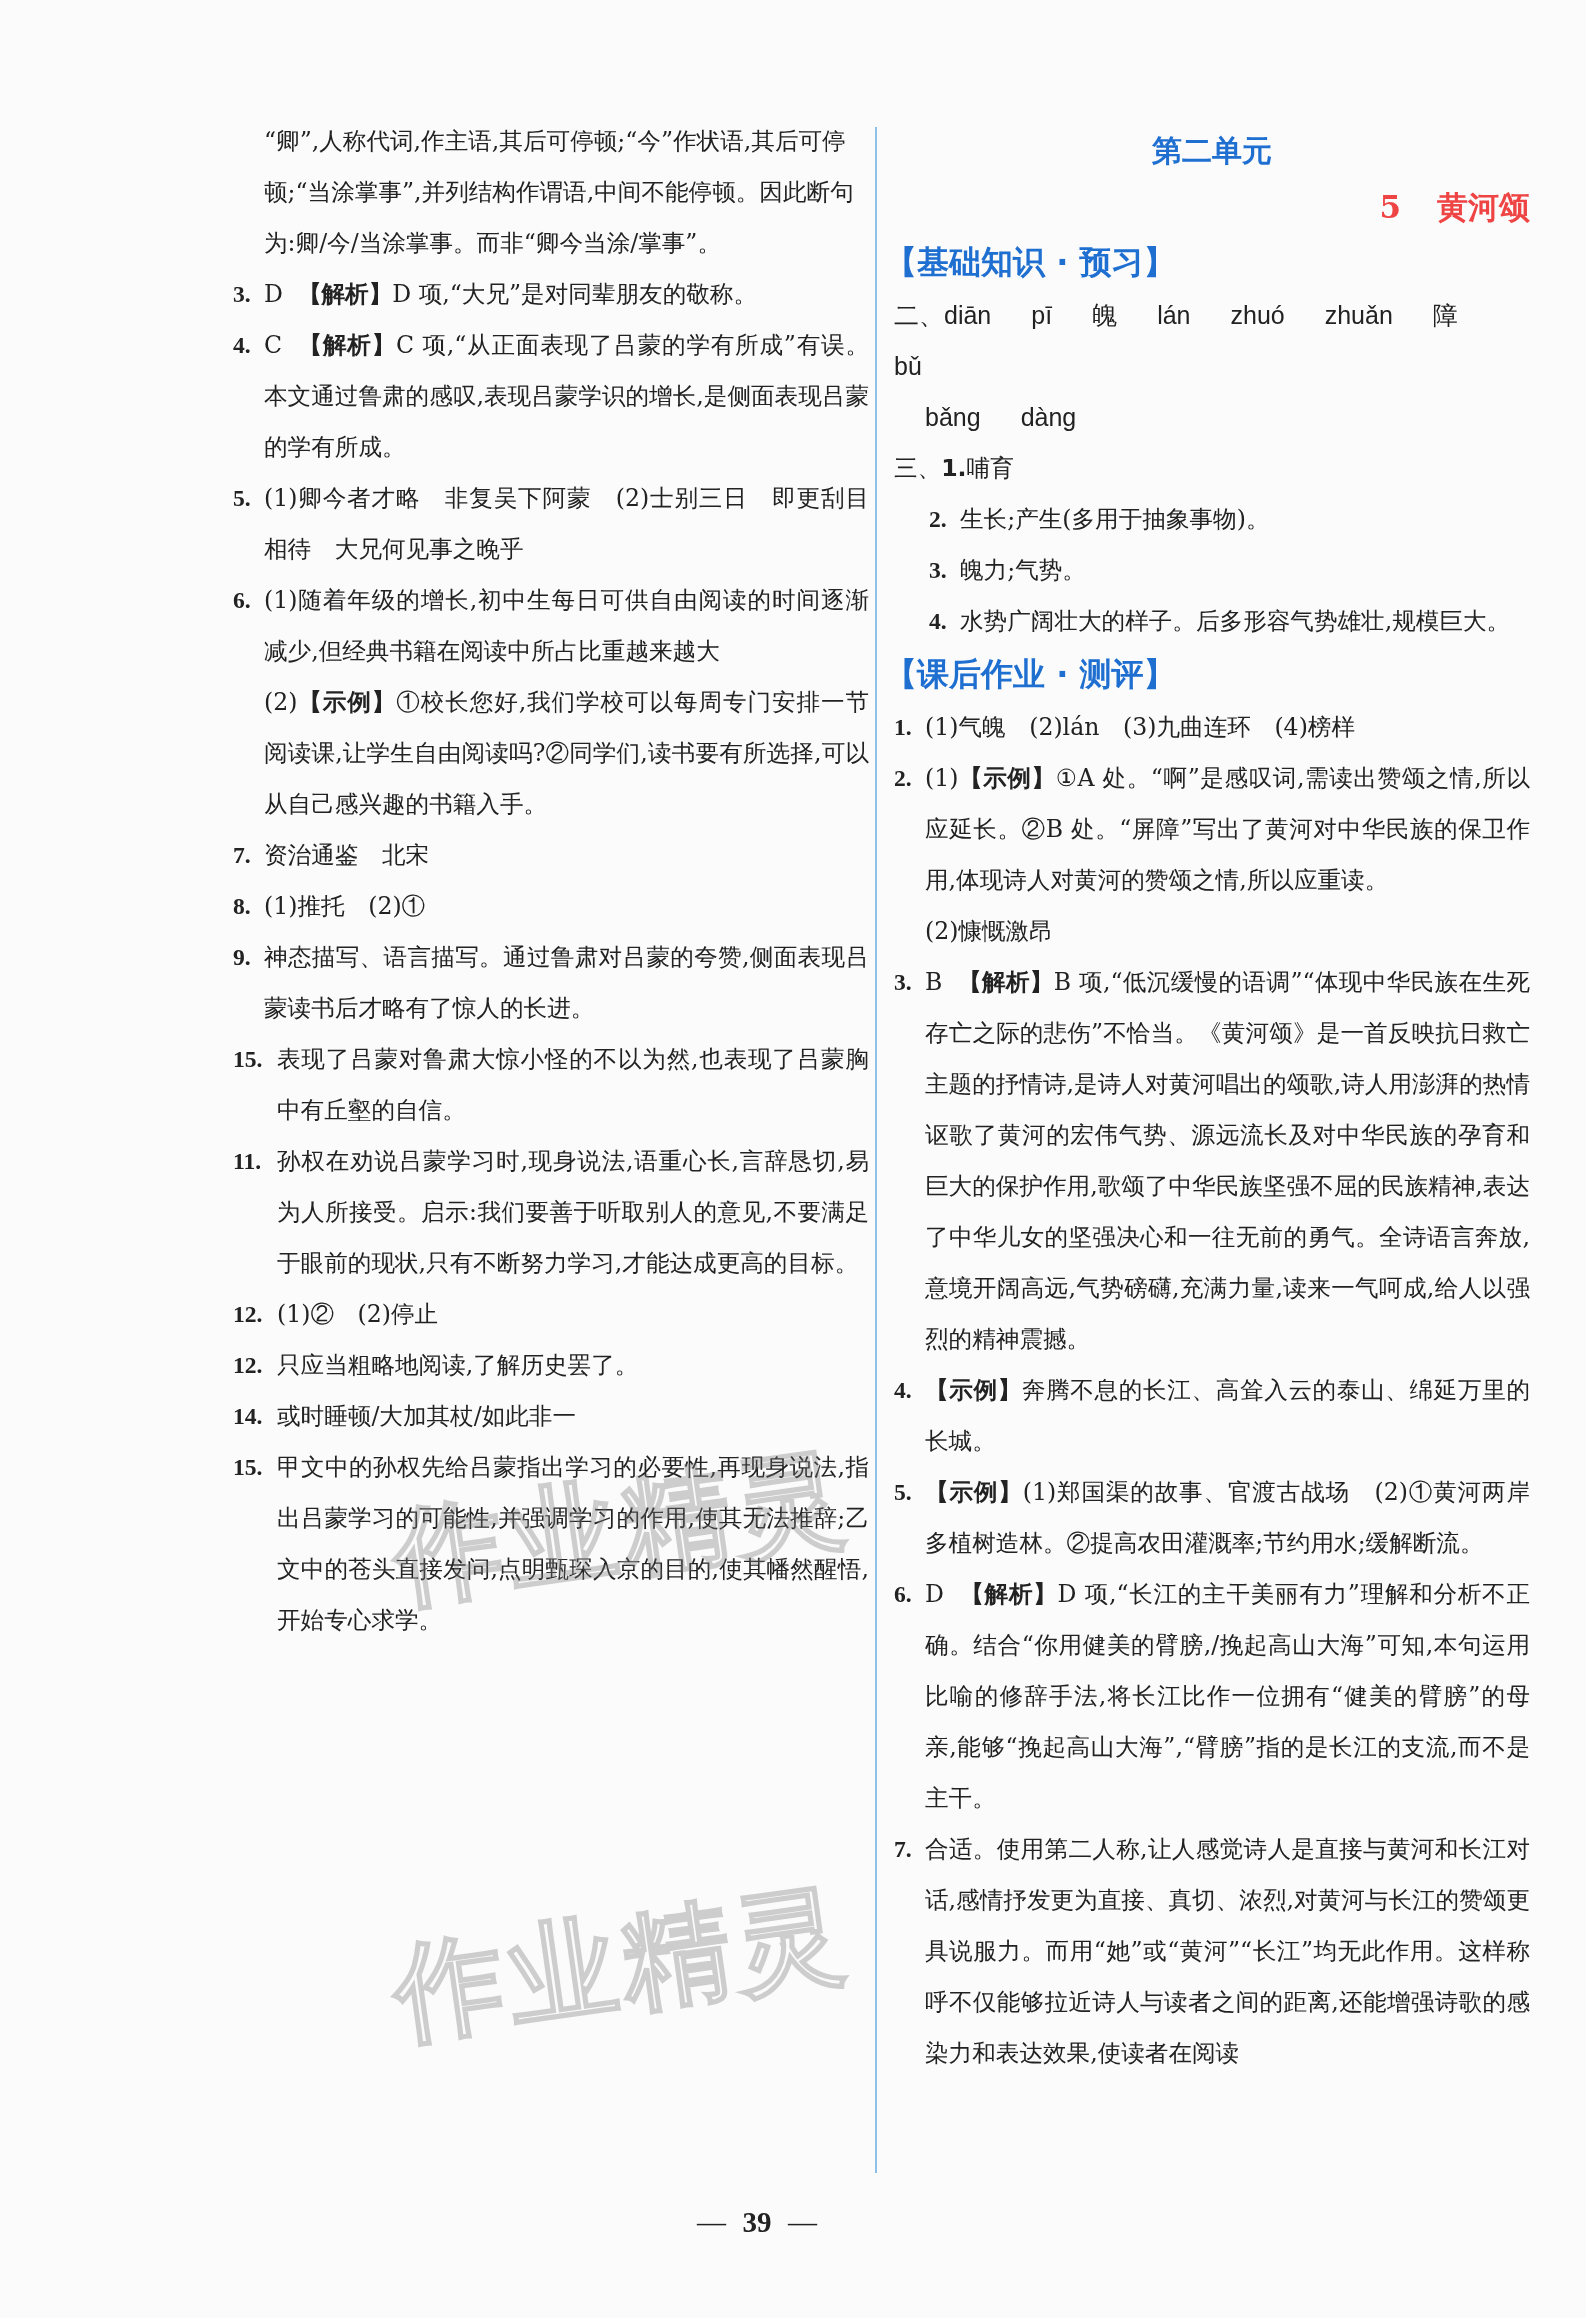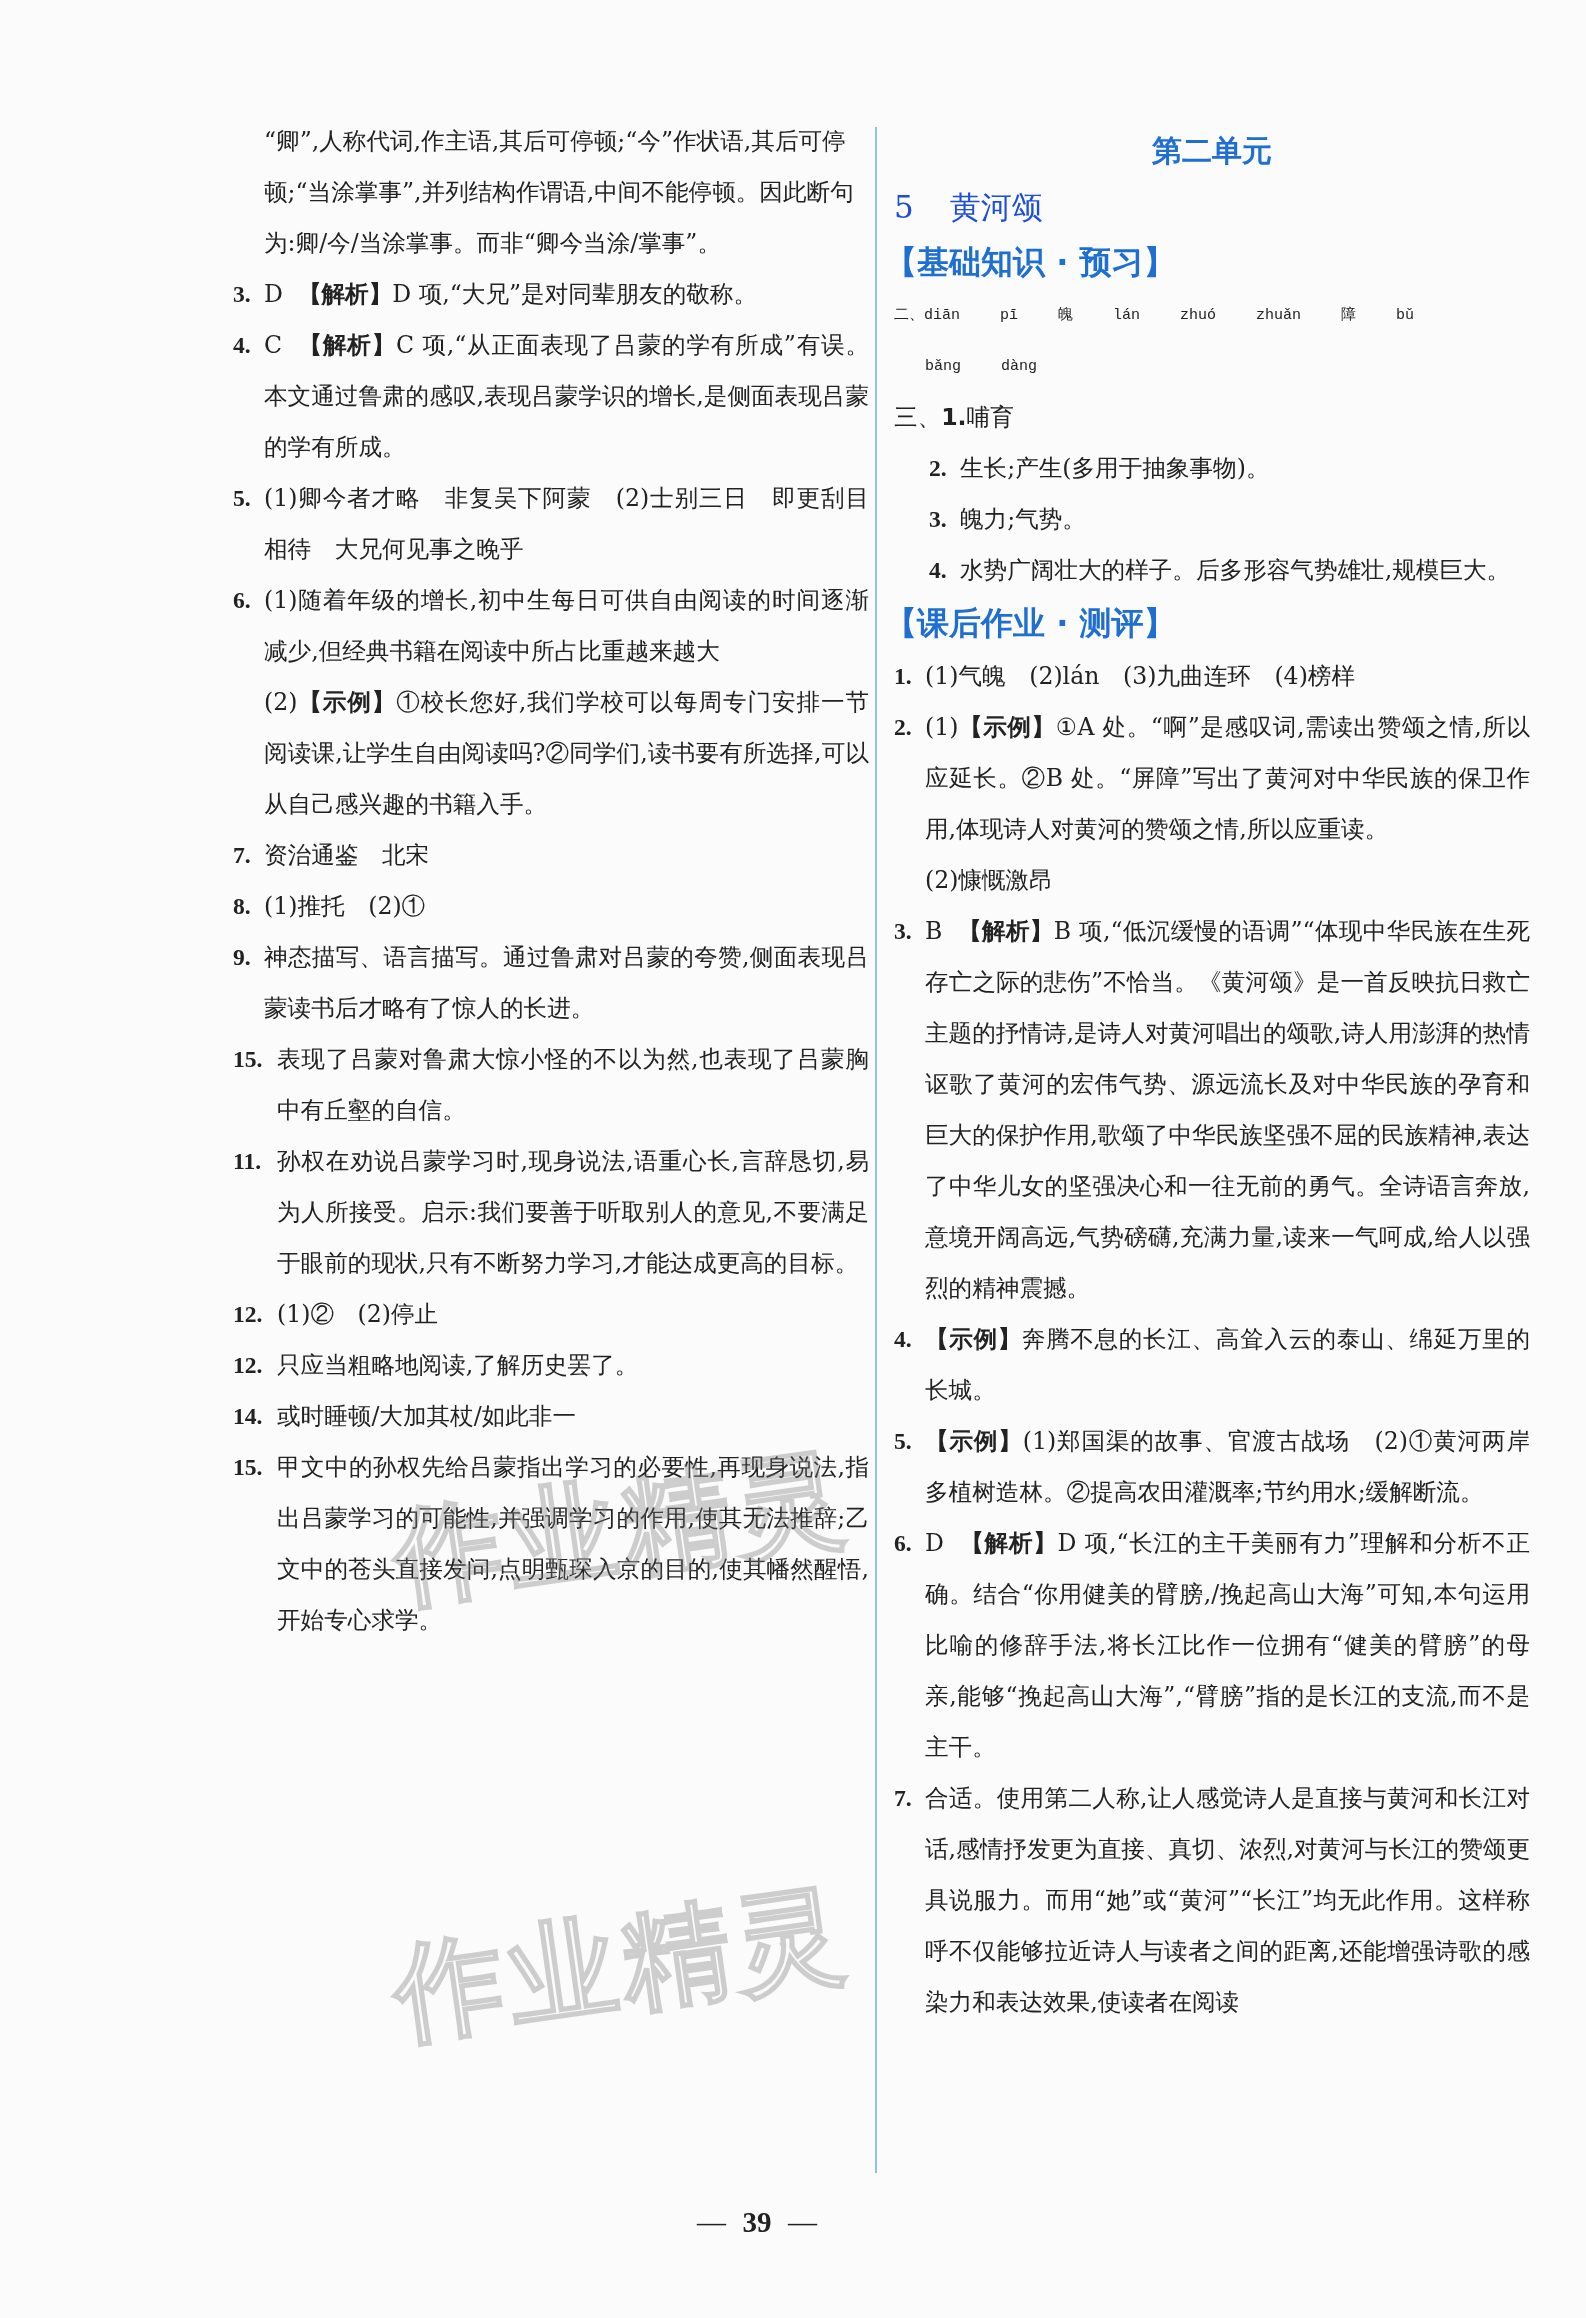--- a/index.html
+++ b/index.html
@@ -25,30 +25,30 @@
   .cont { padding-left: 31px; }
   .tag { font-weight: bold; font-family: "DejaVu Sans", sans-serif; }
   .indent { text-indent: 47px; }
   .trans-head { font-weight: bold; font-family: "DejaVu Sans", sans-serif; }
   .unit-title {
     text-align: center; color: #1f6fd1; font-weight: bold;
     font-family: "DejaVu Sans", sans-serif; font-size: 30px; line-height: 58px;
     margin-top: 5.5px;
   }
   .lesson-title {
-    text-align: left; color: #1d4ed8; font-weight: normal;
+    text-align: right; color: #ef4444; font-weight: bold;
     font-size: 31px; line-height: 55px;
     font-family: "DejaVu Serif", serif;
   }
   .lesson-title .gap { display: inline-block; width: 36px; }
   .section-head {
     color: #1f6fd1; font-weight: bold; font-size: 32px; line-height: 55px;
     font-family: "DejaVu Sans", sans-serif; margin-left: -9px;
   }
-  .pinyin-row { font-family: Liberation Mono, monospace; font-size: 15px; }
+  .pinyin-row { font-family: Liberation Sans, sans-serif; font-size: 25px; }
   .pinyin-row span.py { display: inline-block; margin-right: 40px; }
   .page-num {
     position: absolute; left: 0; width: 1438px; top: 2206px; text-align: center;
     font-size: 29px; font-weight: bold; font-family: "Liberation Serif", serif;
   }
   .page-num .dash { font-weight: normal; margin: 0 16.4px; }
   .watermark {
     position: absolute; font-family: "DejaVu Sans", sans-serif; font-weight: bold;
     font-size: 109px; color: transparent; -webkit-text-stroke: 1.8px rgba(120,120,120,0.35);
     letter-spacing: 5.5px; transform: rotate(-8deg); pointer-events: none;

